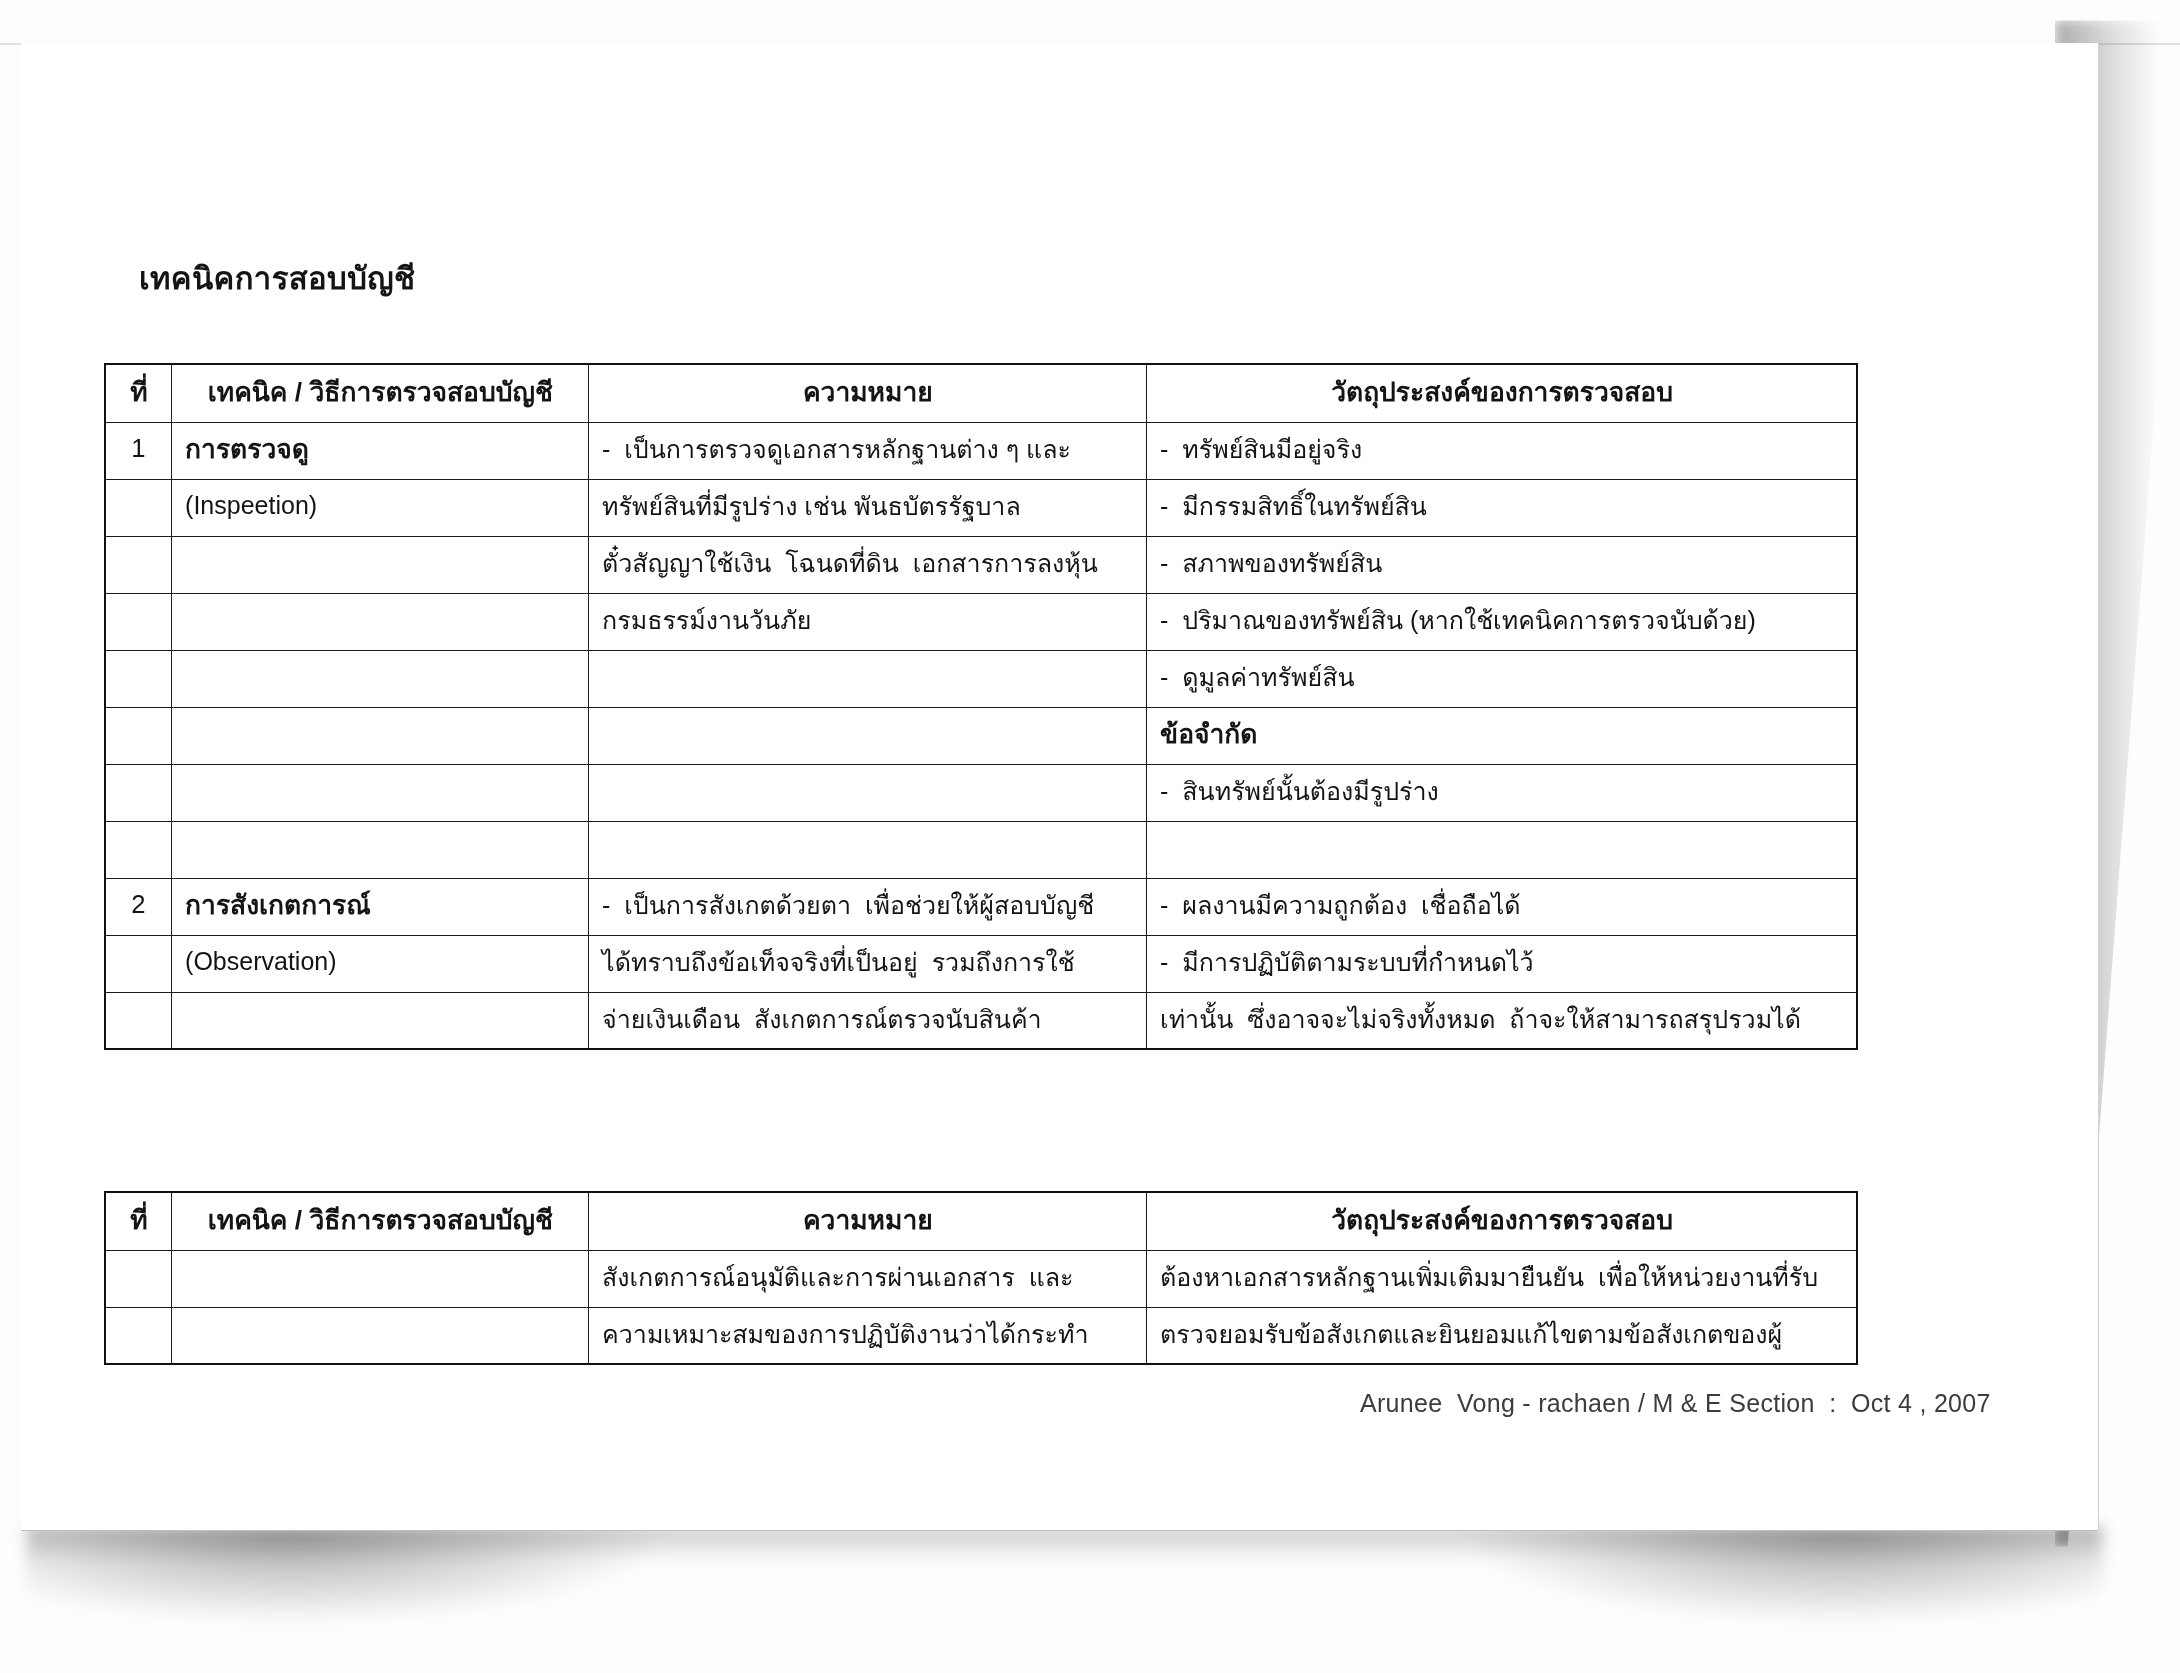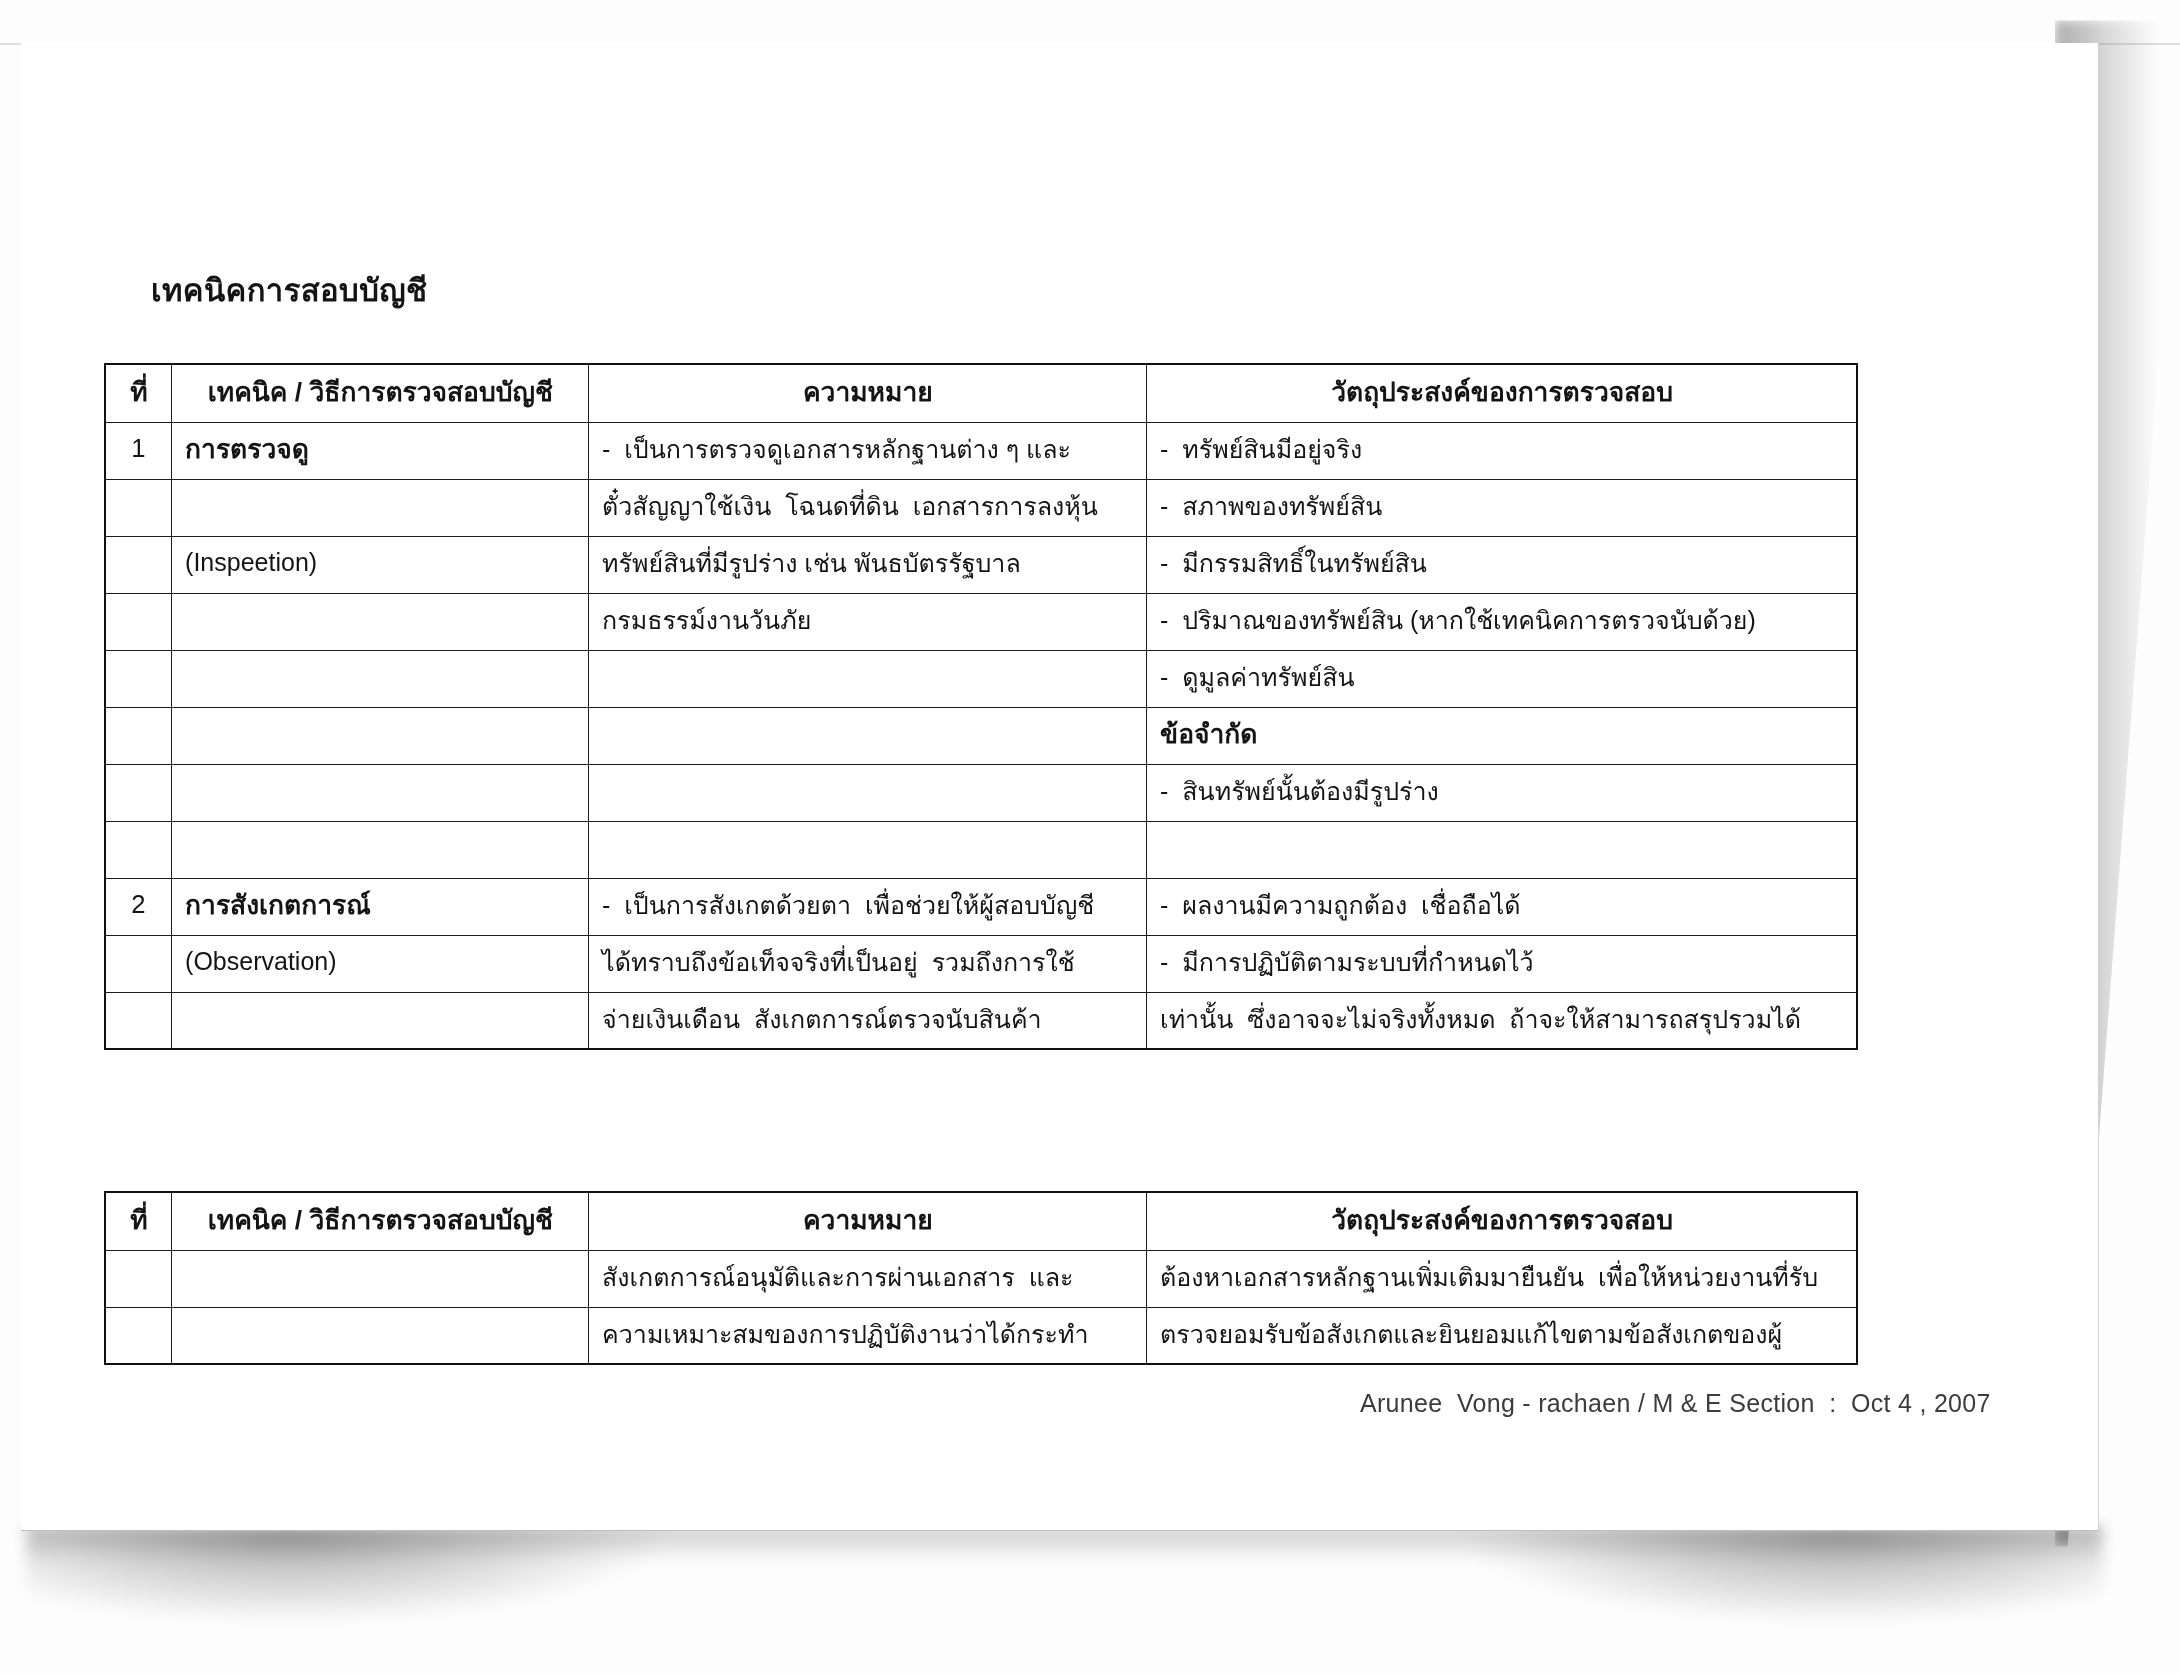--- a/index.html
+++ b/index.html
@@ -33,21 +33,21 @@
   .shadow-bottom {
     position:absolute; left:25.6px; top:1526px; width:2077px; height:147px;
     background:
       radial-gradient(545px 128px at 264px 8.5px,  rgba(0,0,0,0.33), rgba(0,0,0,0) 70%),
       radial-gradient(545px 128px at 1814px 8.5px, rgba(0,0,0,0.33), rgba(0,0,0,0) 70%),
       linear-gradient(to bottom, rgba(0,0,0,0.20) 0%, rgba(0,0,0,0) 25%);
     filter:blur(6.8px);
     z-index:1;
   }
   .doc-title {
-    position:absolute; left:118px; top:210px; margin:12px;
+    position:absolute; left:118px; top:210px; margin:0;
     font-size:31px; font-weight:bold; color:#141414; letter-spacing:0.4px;
   }
   .doc-table {
     position:absolute; border-collapse:collapse; table-layout:fixed;
     background:#fff; border:2.6px solid #111;
   }
   .doc-table.t1 { left:83px; top:320px;  width:1753px; }
   .doc-table.t2 { left:83px; top:1148px; width:1753px; }
   .doc-table th, .doc-table td {
     border:1.7px solid #1c1c1c;
@@ -94,29 +94,29 @@
       </thead>
       <tbody>
         <tr>
           <td class="c0">1</td>
           <td class="b">การตรวจดู</td>
           <td>-  เป็นการตรวจดูเอกสารหลักฐานต่าง ๆ และ</td>
           <td>-  ทรัพย์สินมีอยู่จริง</td>
         </tr>
         <tr>
           <td class="c0"></td>
-          <td></td>
-          <td>ตั๋วสัญญาใช้เงิน  โฉนดที่ดิน  เอกสารการลงหุ้น</td>
-          <td>-  สภาพของทรัพย์สิน</td>
-        </tr>
-        <tr>
-          <td class="c0"></td>
           <td>(Inspeetion)</td>
           <td>ทรัพย์สินที่มีรูปร่าง เช่น พันธบัตรรัฐบาล</td>
           <td>-  มีกรรมสิทธิ์ในทรัพย์สิน</td>
+        </tr>
+        <tr>
+          <td class="c0"></td>
+          <td></td>
+          <td>ตั๋วสัญญาใช้เงิน  โฉนดที่ดิน  เอกสารการลงหุ้น</td>
+          <td>-  สภาพของทรัพย์สิน</td>
         </tr>
         <tr>
           <td class="c0"></td>
           <td></td>
           <td>กรมธรรม์งานวันภัย</td>
           <td>-  ปริมาณของทรัพย์สิน (หากใช้เทคนิคการตรวจนับด้วย)</td>
         </tr>
         <tr>
           <td class="c0"></td>
           <td></td>

